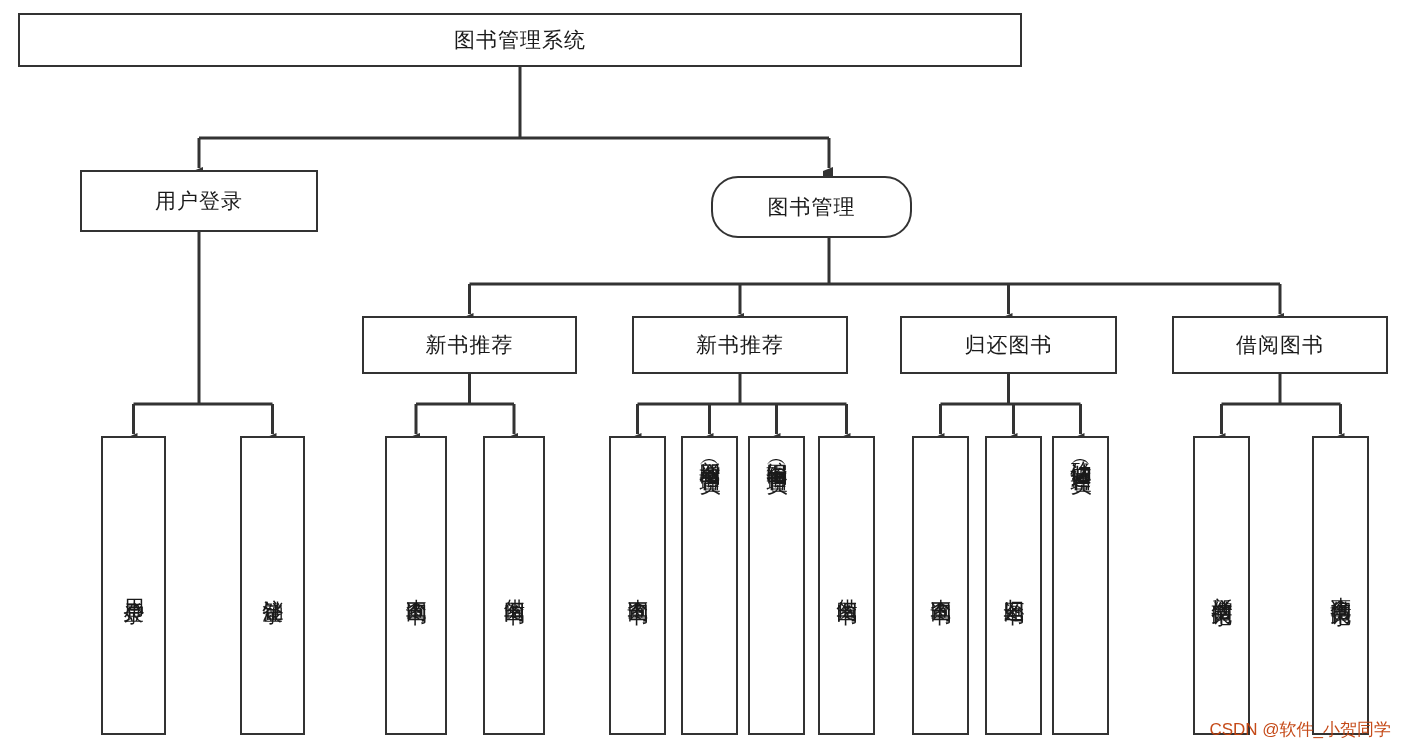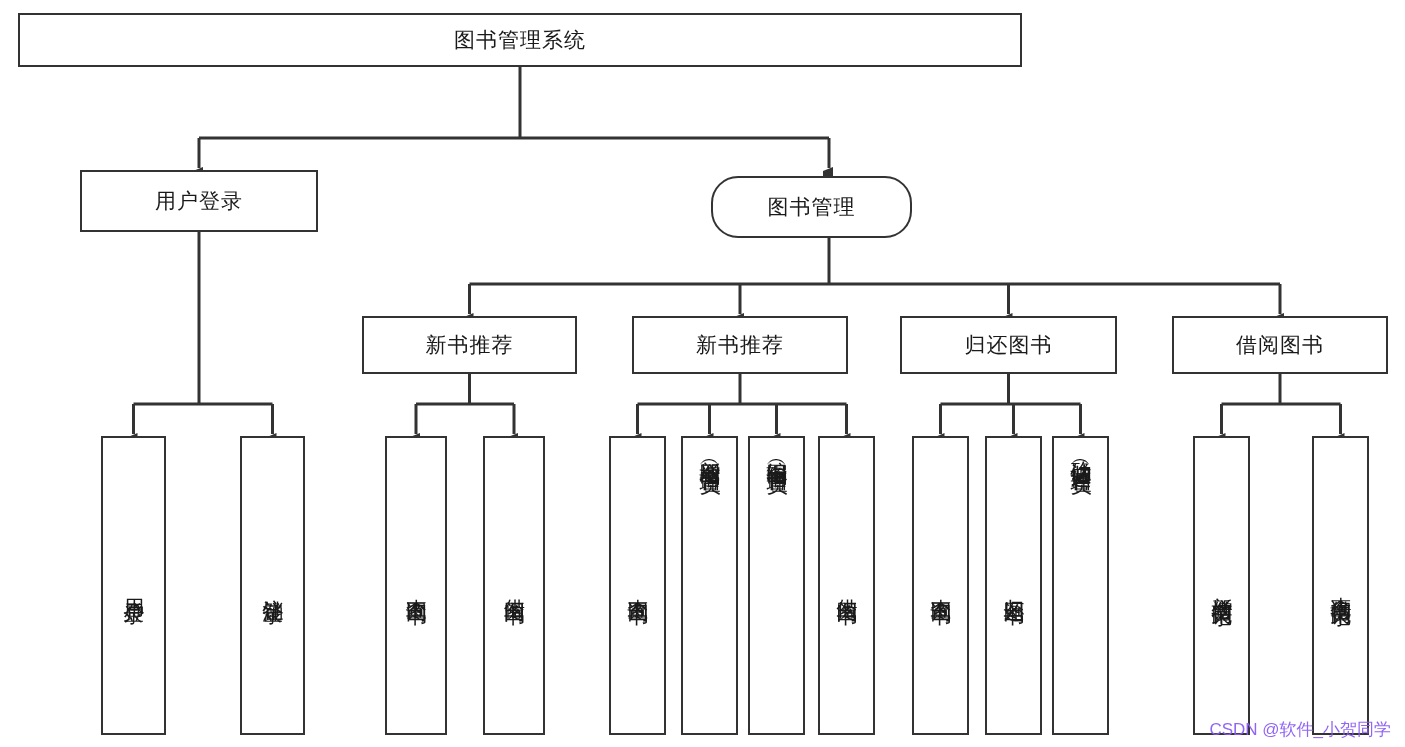--- a/index.html
+++ b/index.html
@@ -56,21 +56,21 @@
   }
   .node.vert.centered {
     align-items: center;
     padding-top: 0;
   }
   .watermark {
     position: absolute;
     right: 14px;
     bottom: 6px;
     font-size: 17px;
-    color: #8b5cf6;
+    color: #c2410c;
     opacity: .95;
     white-space: nowrap;
     z-index: 5;
     font-family: "Liberation Sans", "DejaVu Sans", sans-serif;
     margin-left: 28px;
   }
 </style>
 </head>
 <body>
 

